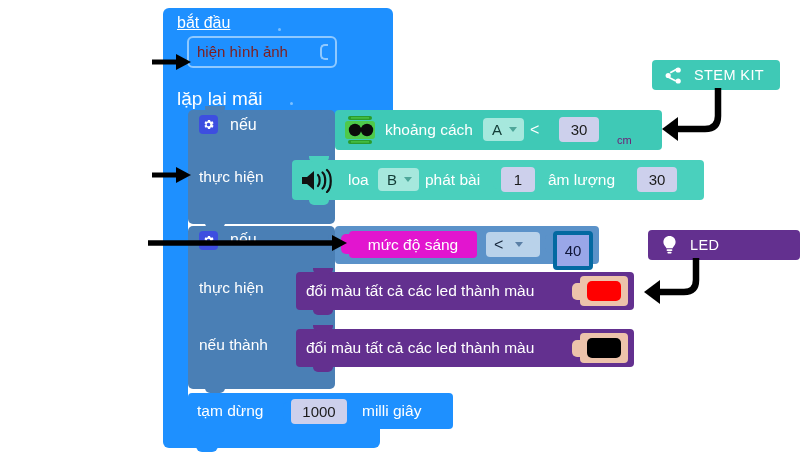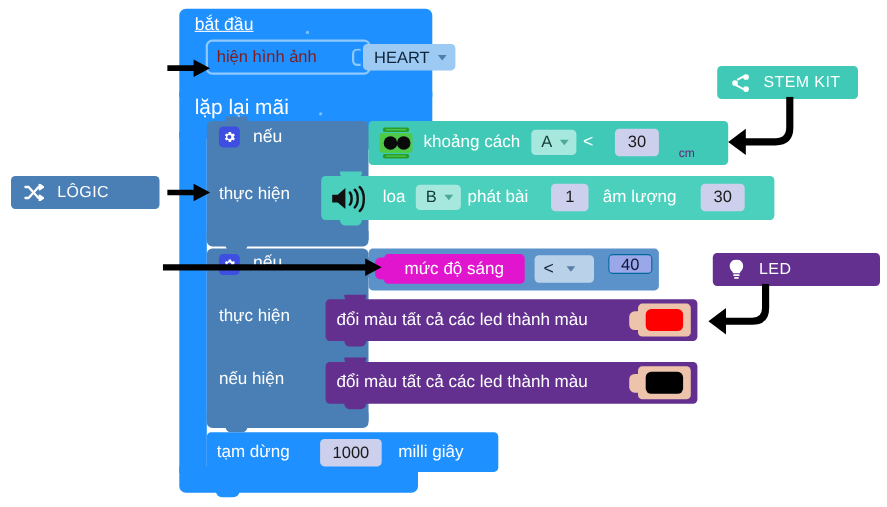--- a/index.html
+++ b/index.html
@@ -76,24 +76,20 @@
 
 <div class="canvas">
 
   <div class="abs" style="left:163px;top:8px;width:230px;height:80px;background:#1e90ff;border-radius:6px 6px 0 0;"></div>
   <div class="abs" style="left:177px;top:14px;font-size:16px;color:#fff;text-decoration:underline;">bắt đầu</div>
   <div class="dot" style="left:278px;top:28px;"></div>
 
   <div class="abs" style="left:187px;top:36px;width:150px;height:32px;background:#1e90ff;border:2px solid #8fc9ff;border-radius:6px;box-sizing:border-box;"></div>
   <div class="abs" style="left:197px;top:43px;font-size:15px;color:#7f1d1d;">hiện hình ảnh</div>
   <div class="abs" style="left:320px;top:44px;width:8px;height:16px;background:#1e90ff;border:2px solid #8fc9ff;border-right:none;border-radius:5px 0 0 5px;box-sizing:border-box;"></div>
-  <div class="abs pill pill-dd-blue" style="left:330px;top:40px;height:24px;padding:0 8px 0 10px;border-radius:4px;font-size:15px;">
-    <span>HEART</span>
-    <span class="car" style="border-top-color:#4b7fae;"></span>
-  </div>
 
   <div class="abs" style="left:163px;top:84px;width:230px;height:42px;background:#1e90ff;"></div>
   <div class="abs" style="left:177px;top:88px;font-size:19px;color:#fff;">lặp lại mãi</div>
   <div class="dot" style="left:290px;top:102px;"></div>
 
   <div class="abs" style="left:163px;top:120px;width:25px;height:310px;background:#1e90ff;"></div>
   <div class="abs" style="left:163px;top:424px;width:217px;height:24px;background:#1e90ff;border-radius:0 0 6px 6px;"></div>
   <div class="abs" style="left:196px;top:444px;width:22px;height:8px;background:#1e90ff;border-radius:0 0 6px 6px;"></div>
 
   <div class="abs" style="left:188px;top:110px;width:147px;height:108px;background:#4a7fb5;border-radius:5px 5px 0 0;"></div>
@@ -161,36 +157,36 @@
   </div>
 
   <div class="abs" style="left:188px;top:226px;width:147px;height:157px;background:#4a7fb5;border-radius:5px 5px 0 0;"></div>
   <div class="abs gearbox" style="left:199px;top:231px;">
     <svg width="13" height="13" viewBox="0 0 24 24" fill="#ffffff">
       <path d="M19.4 13a7.6 7.6 0 0 0 0-2l2-1.5-2-3.4-2.4 1a7.6 7.6 0 0 0-1.7-1l-.4-2.6h-4l-.3 2.6c-.6.2-1.2.6-1.8 1l-2.3-1-2 3.4L6.5 11a7.6 7.6 0 0 0 0 2l-2 1.5 2 3.4 2.4-1c.5.4 1.1.8 1.7 1l.4 2.6h4l.3-2.6c.6-.2 1.2-.6 1.8-1l2.3 1 2-3.4-2-1.5zM12 15.4A3.4 3.4 0 1 1 12 8.6a3.4 3.4 0 0 1 0 6.8z"></path>
     </svg>
   </div>
   <div class="abs" style="left:230px;top:231px;font-size:16px;color:#fff;">nếu</div>
   <div class="abs" style="left:199px;top:279px;font-size:15.5px;color:#fff;">thực hiện</div>
-  <div class="abs" style="left:199px;top:336px;font-size:15.5px;color:#fff;">nếu hiện</div>
+  <div class="abs" style="left:199px;top:336px;font-size:15.5px;color:#fff;">nếu thành</div>
   <div class="abs" style="left:328px;top:234px;width:9px;height:18px;background:#4a7fb5;border-radius:5px 0 0 5px;"></div>
   <div class="abs" style="left:188px;top:375px;width:147px;height:14px;background:#4a7fb5;border-radius:0 0 5px 5px;"></div>
   <div class="abs" style="left:205px;top:386px;width:20px;height:7px;background:#4a7fb5;border-radius:0 0 5px 5px;"></div>
 
   <div class="abs c-cmp" style="left:335px;top:226px;width:264px;height:38px;border-radius:4px;"></div>
   <div class="abs" style="left:341px;top:234px;width:9px;height:20px;background:#e215cf;border-radius:5px 0 0 5px;"></div>
   <div class="abs c-magenta" style="left:349px;top:231px;width:128px;height:27px;border-radius:4px;display:flex;align-items:center;justify-content:center;">
     <span style="font-size:15.5px;color:#fff;">mức độ sáng</span>
   </div>
   <div class="abs pill pill-dd-cmp" style="left:486px;top:232px;width:54px;height:25px;padding:0 6px 0 8px;justify-content:flex-start;">
     <span style="font-size:16px;">&lt;</span>
     <span class="car" style="border-top-color:#5a7fa6;margin-left:12px;"></span>
   </div>
   <div class="abs" style="left:545px;top:234px;width:9px;height:19px;background:#5b92c9;border-radius:5px 0 0 5px;"></div>
-  <div class="abs pill pill-num-b" style="left:553px;top:231px;width:40px;height:18px;border:1px solid #0369a1;">
+  <div class="abs pill pill-num-b" style="left:553px;top:231px;width:40px;height:39px;border:4px solid #0369a1;">
     <span>40</span>
   </div>
 
   <div class="abs c-purple" style="left:296px;top:272px;width:338px;height:38px;border-radius:4px;"></div>
   <div class="abs" style="left:313px;top:268px;width:20px;height:6px;background:#63308f;border-radius:0 0 5px 5px;"></div>
   <div class="abs" style="left:313px;top:308px;width:20px;height:7px;background:#63308f;border-radius:0 0 5px 5px;"></div>
   <div class="abs" style="left:306px;top:282px;font-size:15.5px;color:#fff;">đổi màu tất cả các led thành màu</div>
   <div class="abs" style="left:572px;top:283px;width:9px;height:17px;background:#edc3ab;border-radius:5px 0 0 5px;"></div>
   <div class="abs swatch" style="left:580px;top:276px;width:48px;height:30px;">
     <i style="width:34px;height:20px;background:#ff0000;"></i>
@@ -208,31 +204,20 @@
   <div class="abs c-loop" style="left:188px;top:393px;width:265px;height:36px;border-radius:4px;"></div>
   <div class="abs" style="left:205px;top:427px;width:20px;height:7px;background:#1e90ff;border-radius:0 0 5px 5px;"></div>
   <div class="abs" style="left:197px;top:402px;font-size:15.5px;color:#fff;">tạm dừng</div>
   <div class="abs" style="left:283px;top:402px;width:9px;height:19px;background:#1e90ff;border-radius:5px 0 0 5px;"></div>
   <div class="abs pill pill-num" style="left:291px;top:399px;width:56px;height:25px;">
     <span>1000</span>
   </div>
   <div class="abs" style="left:362px;top:402px;font-size:15.5px;color:#fff;">milli giây</div>
 
 
-  <div class="badge" style="left:10px;top:160px;width:135px;background:#4a7fb5;">
-    <span class="ic">
-      <svg width="18" height="16" viewBox="0 0 18 16" fill="none" stroke="#ffffff" stroke-width="2.1" stroke-linecap="round" stroke-linejoin="round">
-        <path d="M1 3h3l9 10h3"></path>
-        <path d="M1 13h3l9-10h3"></path>
-        <path d="M14 1l3 2-3 2"></path>
-        <path d="M14 11l3 2-3 2"></path>
-      </svg>
-    </span>
-    <span>LÔGIC</span>
-  </div>
 
 
   <div class="badge" style="left:652px;top:60px;width:128px;background:#3fc9b6;">
     <span class="ic">
       <svg width="17" height="17" viewBox="0 0 17 17" fill="#ffffff">
         <circle cx="13.2" cy="3" r="2.6"></circle>
         <circle cx="3.2" cy="8.5" r="2.6"></circle>
         <circle cx="13.2" cy="14" r="2.6"></circle>
         <rect x="4.8" y="4.9" width="8.2" height="1.7" transform="rotate(-28 4.8 4.9)"></rect>
         <rect x="4" y="9.4" width="8.2" height="1.7" transform="rotate(28 4 9.4)"></rect>

